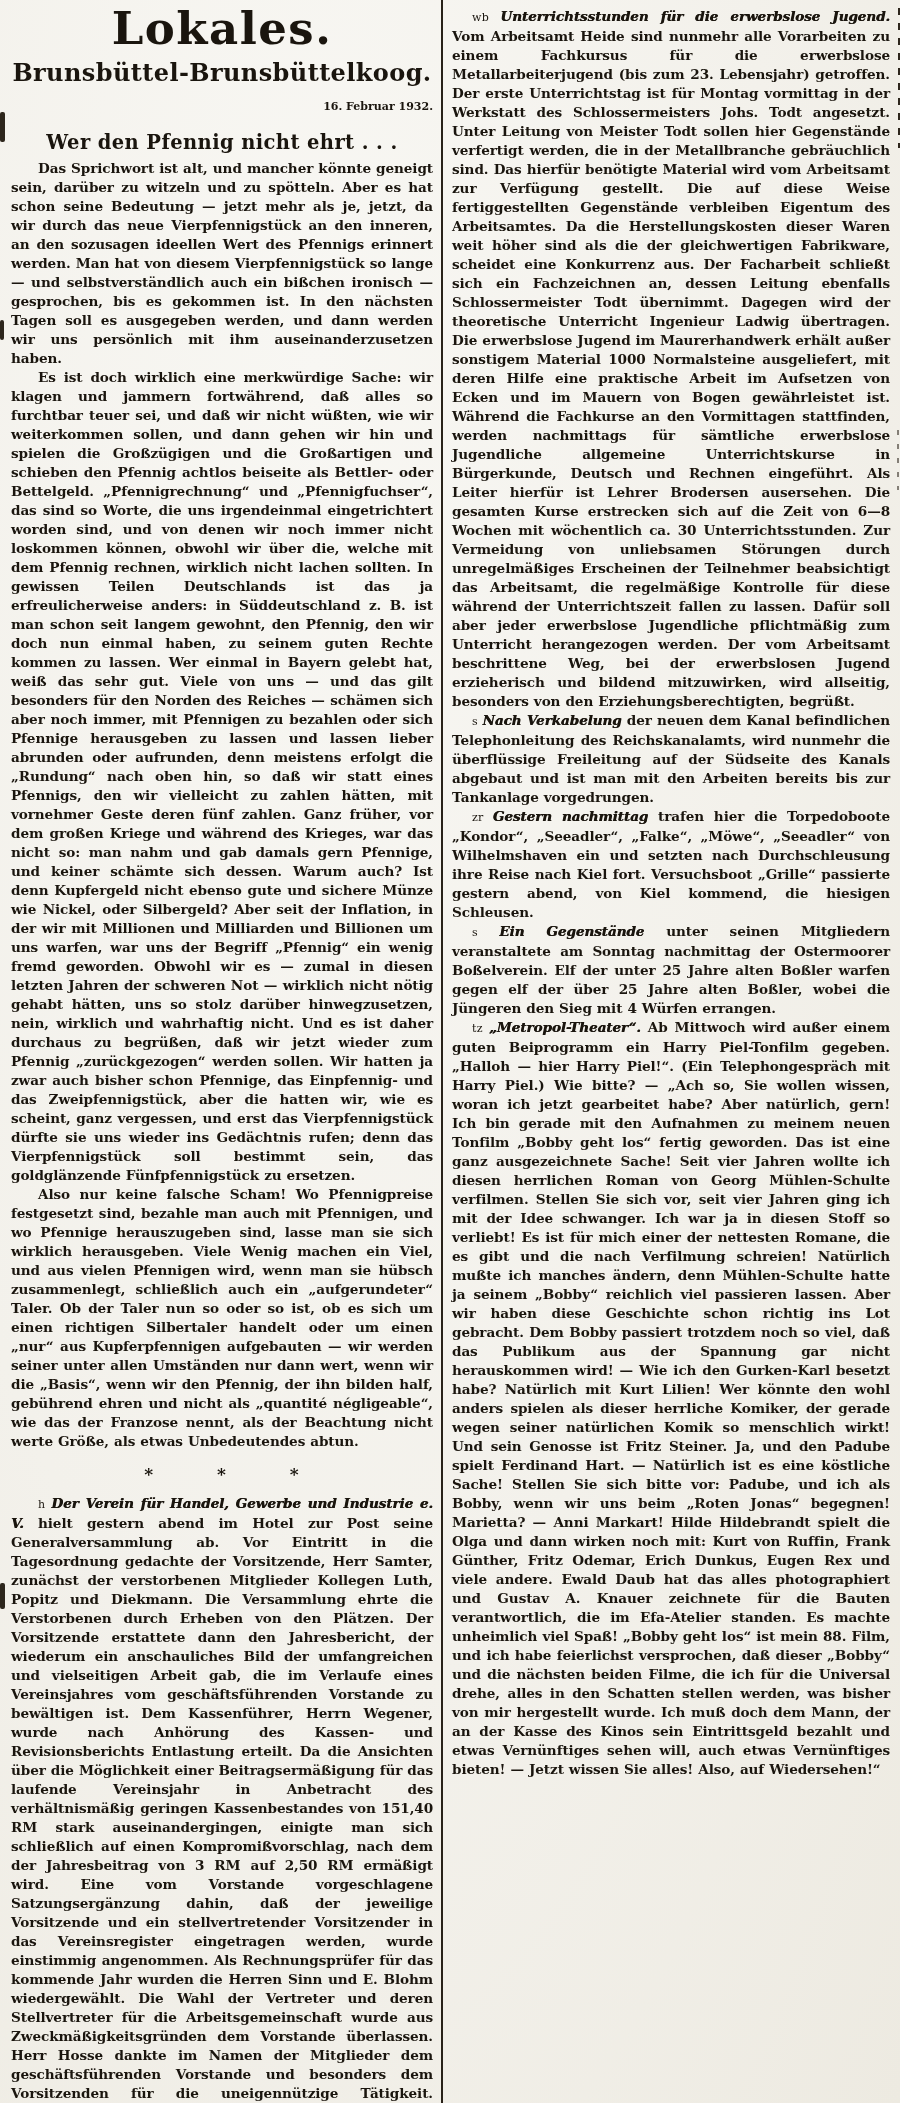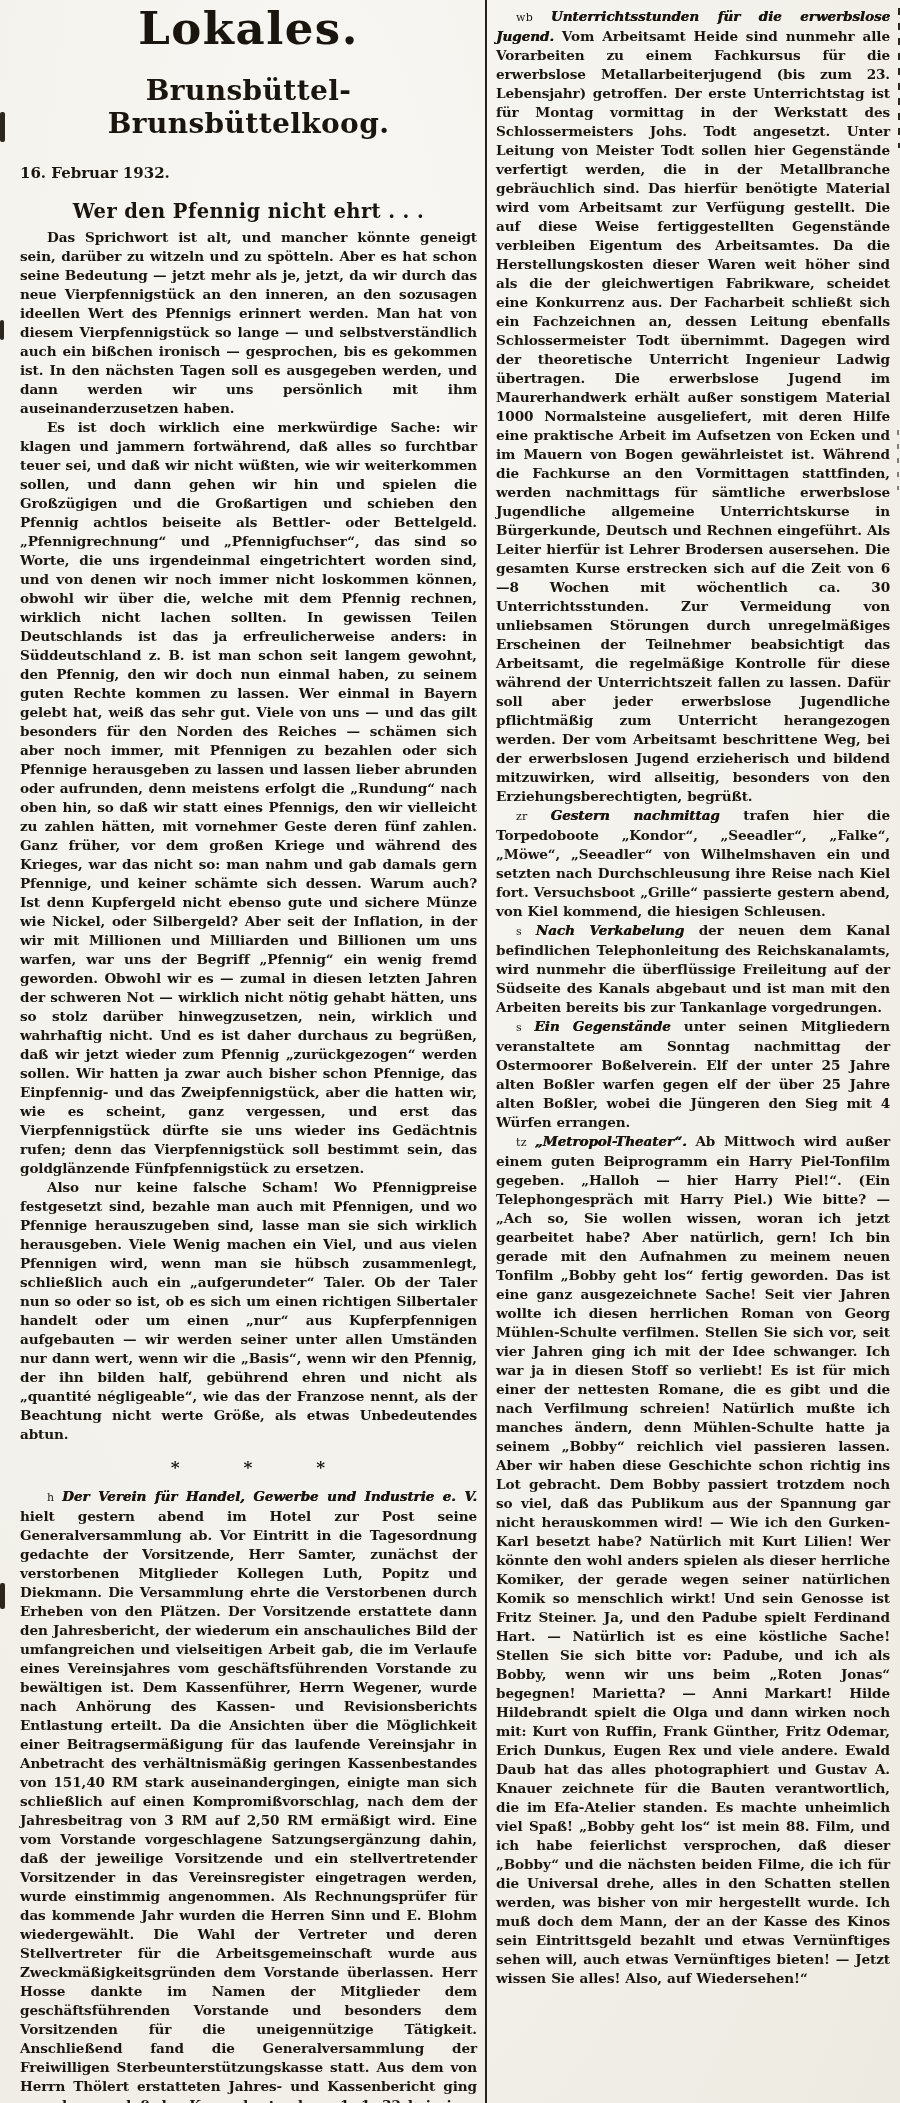--- a/index.html
+++ b/index.html
@@ -6,27 +6,27 @@
   .page{
     position:relative;
     width:900px;height:2103px;
     background:radial-gradient(ellipse at 35% 18%, #f8f7f3 0%, #f3f1eb 55%, #edeae1 100%);
     color:#1a150e;
     font-family:"DejaVu Serif","Liberation Serif",serif;
     overflow:hidden;
     display:flex;
   }
   .col{box-sizing:border-box;}
-  .col.left{width:485px;padding:2px 8px 0 20px;}
+  .col.left{width:441px;padding:2px 8px 0 11px;}
   .divider{width:2px;background:#282219;}
   .col.right{flex:1;padding:7px 10px 0 9px;}
 
   .masthead{margin:4px 0 0;text-align:center;font-size:45px;line-height:1.02;font-weight:bold;letter-spacing:1.5px;}
-  .place{margin:22px 0 0;text-align:center;font-size:28px;font-weight:bold;letter-spacing:.4px;}
-  .date{margin:24px 0 2px;text-align:left;font-size:15px;font-weight:bold;}
+  .place{margin:6px 0 0;text-align:center;font-size:24px;font-weight:bold;letter-spacing:.4px;}
+  .date{margin:13px 0 2px;text-align:right;font-size:11px;font-weight:bold;}
   .headline{margin:18px 0 5px;text-align:center;font-size:19.5px;font-weight:bold;letter-spacing:.4px;}
 
   .body-p{
     margin:0;
     font-size:13.6px;line-height:19px;
     text-align:justify;
     font-weight:bold;
     text-indent:27px;
     letter-spacing:-.1px;word-spacing:.4px;
     hyphens:auto;
@@ -68,22 +68,22 @@
     <div id="left-article-2">
         <p class="body-p"><span class="prefix">h </span><b class="lead">Der Verein für Handel, Gewerbe und Industrie e. V. </b>hielt gestern abend im Hotel zur Post seine Generalversammlung ab. Vor Eintritt in die Tagesordnung gedachte der Vorsitzende, Herr Samter, zunächst der verstorbenen Mitglieder Kollegen Luth, Popitz und Diekmann. Die Versammlung ehrte die Verstorbenen durch Erheben von den Plätzen. Der Vorsitzende erstattete dann den Jahresbericht, der wiederum ein anschauliches Bild der umfangreichen und vielseitigen Arbeit gab, die im Verlaufe eines Vereinsjahres vom geschäftsführenden Vorstande zu bewältigen ist. Dem Kassenführer, Herrn Wegener, wurde nach Anhörung des Kassen- und Revisionsberichts Entlastung erteilt. Da die Ansichten über die Möglichkeit einer Beitragsermäßigung für das laufende Vereinsjahr in Anbetracht des verhältnismäßig geringen Kassenbestandes von 151,40 RM stark auseinandergingen, einigte man sich schließlich auf einen Kompromißvorschlag, nach dem der Jahresbeitrag von 3 RM auf 2,50 RM ermäßigt wird. Eine vom Vorstande vorgeschlagene Satzungsergänzung dahin, daß der jeweilige Vorsitzende und ein stellvertretender Vorsitzender in das Vereinsregister eingetragen werden, wurde einstimmig angenommen. Als Rechnungsprüfer für das kommende Jahr wurden die Herren Sinn und E. Blohm wiedergewählt. Die Wahl der Vertreter und deren Stellvertreter für die Arbeitsgemeinschaft wurde aus Zweckmäßigkeitsgründen dem Vorstande überlassen. Herr Hosse dankte im Namen der Mitglieder dem geschäftsführenden Vorstande und besonders dem Vorsitzenden für die uneigennützige Tätigkeit. Anschließend fand die Generalversammlung der Freiwilligen Sterbeunterstützungskasse statt. Aus dem von Herrn Thölert erstatteten Jahres- und Kassenbericht ging u. a. hervor, daß der Kassenbestand am 1. 1. 32 bei einer Mitgliederzahl von 144 5230,30 RM betrug. Dem Kassenführer wurde Entlastung erteilt. Die Vorstandswahl der Sterbeunterstützungskasse ergab als Vorsitzenden Herrn E. Rudolph, als Kassenführer Herrn Thölert und als Schriftführer Herrn E. Blohm. — Unter „Verschiedenes“ wurden aus der Versammlung heraus noch zahlreiche Fragen angeschnitten und erörtert. Besonders eingehend behandelt wurde die Stromversorgungsangelegenheit. Herr Samter teilte u. a. mit, daß der Gemeindevorsteher in der Prozeßführung und in den Verhandlungen mit der Preag ausgezeichnet gearbeitet habe und daß von dieser Seite nichts versäumt worden sei. Auch die vom Verein zur Unterstützung dieses Kampfes eingeleiteten Schritte hieß die Versammlung gut. Die zur Kenntnis gebrachte, von der Elektrizitätsversorgung vorgesehene Lichtstrompreissenkung von 50 auf 47 Pfg. pro Kilowatt wurde als vollkommen unzureichend angesehen. Der Verein wird sich dieserhalb erneut an den Preiskommissar wenden.</p>
       </div>
   </div>
 
   <div class="divider"></div>
 
   <div class="col right">
     <div id="right-articles">
         <p class="body-p"><span class="prefix">wb </span><b class="lead">Unterrichtsstunden für die erwerbslose Jugend. </b>Vom Arbeitsamt Heide sind nunmehr alle Vorarbeiten zu einem Fachkursus für die erwerbslose Metallarbeiterjugend (bis zum 23. Lebensjahr) getroffen. Der erste Unterrichtstag ist für Montag vormittag in der Werkstatt des Schlossermeisters Johs. Todt angesetzt. Unter Leitung von Meister Todt sollen hier Gegenstände verfertigt werden, die in der Metallbranche gebräuchlich sind. Das hierfür benötigte Material wird vom Arbeitsamt zur Verfügung gestellt. Die auf diese Weise fertiggestellten Gegenstände verbleiben Eigentum des Arbeitsamtes. Da die Herstellungskosten dieser Waren weit höher sind als die der gleichwertigen Fabrikware, scheidet eine Konkurrenz aus. Der Facharbeit schließt sich ein Fachzeichnen an, dessen Leitung ebenfalls Schlossermeister Todt übernimmt. Dagegen wird der theoretische Unterricht Ingenieur Ladwig übertragen. Die erwerbslose Jugend im Maurerhandwerk erhält außer sonstigem Material 1000 Normalsteine ausgeliefert, mit deren Hilfe eine praktische Arbeit im Aufsetzen von Ecken und im Mauern von Bogen gewährleistet ist. Während die Fachkurse an den Vormittagen stattfinden, werden nachmittags für sämtliche erwerbslose Jugendliche allgemeine Unterrichtskurse in Bürgerkunde, Deutsch und Rechnen eingeführt. Als Leiter hierfür ist Lehrer Brodersen ausersehen. Die gesamten Kurse erstrecken sich auf die Zeit von 6—8 Wochen mit wöchentlich ca. 30 Unterrichtsstunden. Zur Vermeidung von unliebsamen Störungen durch unregelmäßiges Erscheinen der Teilnehmer beabsichtigt das Arbeitsamt, die regelmäßige Kontrolle für diese während der Unterrichtszeit fallen zu lassen. Dafür soll aber jeder erwerbslose Jugendliche pflichtmäßig zum Unterricht herangezogen werden. Der vom Arbeitsamt beschrittene Weg, bei der erwerbslosen Jugend erzieherisch und bildend mitzuwirken, wird allseitig, besonders von den Erziehungsberechtigten, begrüßt.</p>
+        <p class="body-p"><span class="prefix">s </span><b class="lead">Nach Verkabelung </b>der neuen dem Kanal befindlichen Telephonleitung des Reichskanalamts, wird nunmehr die überflüssige Freileitung auf der Südseite des Kanals abgebaut und ist man mit den Arbeiten bereits bis zur Tankanlage vorgedrungen.</p>
         <p class="body-p"><span class="prefix">zr </span><b class="lead">Gestern nachmittag </b>trafen hier die Torpedoboote „Kondor“, „Seeadler“, „Falke“, „Möwe“, „Seeadler“ von Wilhelmshaven ein und setzten nach Durchschleusung ihre Reise nach Kiel fort. Versuchsboot „Grille“ passierte gestern abend, von Kiel kommend, die hiesigen Schleusen.</p>
-        <p class="body-p"><span class="prefix">s </span><b class="lead">Nach Verkabelung </b>der neuen dem Kanal befindlichen Telephonleitung des Reichskanalamts, wird nunmehr die überflüssige Freileitung auf der Südseite des Kanals abgebaut und ist man mit den Arbeiten bereits bis zur Tankanlage vorgedrungen.</p>
         <p class="body-p"><span class="prefix">s </span><b class="lead">Ein Gegenstände </b>unter seinen Mitgliedern veranstaltete am Sonntag nachmittag der Ostermoorer Boßelverein. Elf der unter 25 Jahre alten Boßler warfen gegen elf der über 25 Jahre alten Boßler, wobei die Jüngeren den Sieg mit 4 Würfen errangen.</p>
         <p class="body-p"><span class="prefix">tz </span><b class="lead">„Metropol-Theater“. </b>Ab Mittwoch wird außer einem guten Beiprogramm ein Harry Piel-Tonfilm gegeben. „Halloh — hier Harry Piel!“. (Ein Telephongespräch mit Harry Piel.) Wie bitte? — „Ach so, Sie wollen wissen, woran ich jetzt gearbeitet habe? Aber natürlich, gern! Ich bin gerade mit den Aufnahmen zu meinem neuen Tonfilm „Bobby geht los“ fertig geworden. Das ist eine ganz ausgezeichnete Sache! Seit vier Jahren wollte ich diesen herrlichen Roman von Georg Mühlen-Schulte verfilmen. Stellen Sie sich vor, seit vier Jahren ging ich mit der Idee schwanger. Ich war ja in diesen Stoff so verliebt! Es ist für mich einer der nettesten Romane, die es gibt und die nach Verfilmung schreien! Natürlich mußte ich manches ändern, denn Mühlen-Schulte hatte ja seinem „Bobby“ reichlich viel passieren lassen. Aber wir haben diese Geschichte schon richtig ins Lot gebracht. Dem Bobby passiert trotzdem noch so viel, daß das Publikum aus der Spannung gar nicht herauskommen wird! — Wie ich den Gurken-Karl besetzt habe? Natürlich mit Kurt Lilien! Wer könnte den wohl anders spielen als dieser herrliche Komiker, der gerade wegen seiner natürlichen Komik so menschlich wirkt! Und sein Genosse ist Fritz Steiner. Ja, und den Padube spielt Ferdinand Hart. — Natürlich ist es eine köstliche Sache! Stellen Sie sich bitte vor: Padube, und ich als Bobby, wenn wir uns beim „Roten Jonas“ begegnen! Marietta? — Anni Markart! Hilde Hildebrandt spielt die Olga und dann wirken noch mit: Kurt von Ruffin, Frank Günther, Fritz Odemar, Erich Dunkus, Eugen Rex und viele andere. Ewald Daub hat das alles photographiert und Gustav A. Knauer zeichnete für die Bauten verantwortlich, die im Efa-Atelier standen. Es machte unheimlich viel Spaß! „Bobby geht los“ ist mein 88. Film, und ich habe feierlichst versprochen, daß dieser „Bobby“ und die nächsten beiden Filme, die ich für die Universal drehe, alles in den Schatten stellen werden, was bisher von mir hergestellt wurde. Ich muß doch dem Mann, der an der Kasse des Kinos sein Eintrittsgeld bezahlt und etwas Vernünftiges sehen will, auch etwas Vernünftiges bieten! — Jetzt wissen Sie alles! Also, auf Wiedersehen!“</p>
       </div>
   </div>
 
   <div class="artifact a1"></div>
   <div class="artifact a2"></div>
   <div class="artifact a3"></div>
   <div class="artifact a4"></div>
   <div class="artifact a5"></div>

